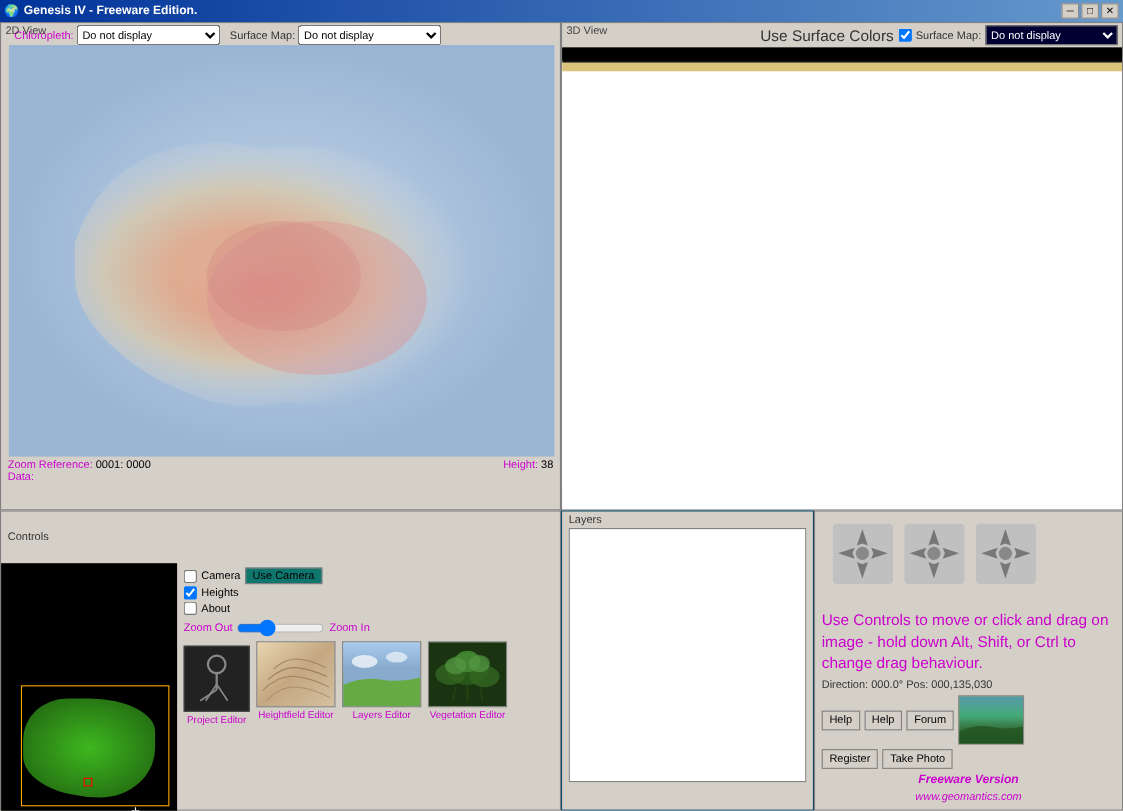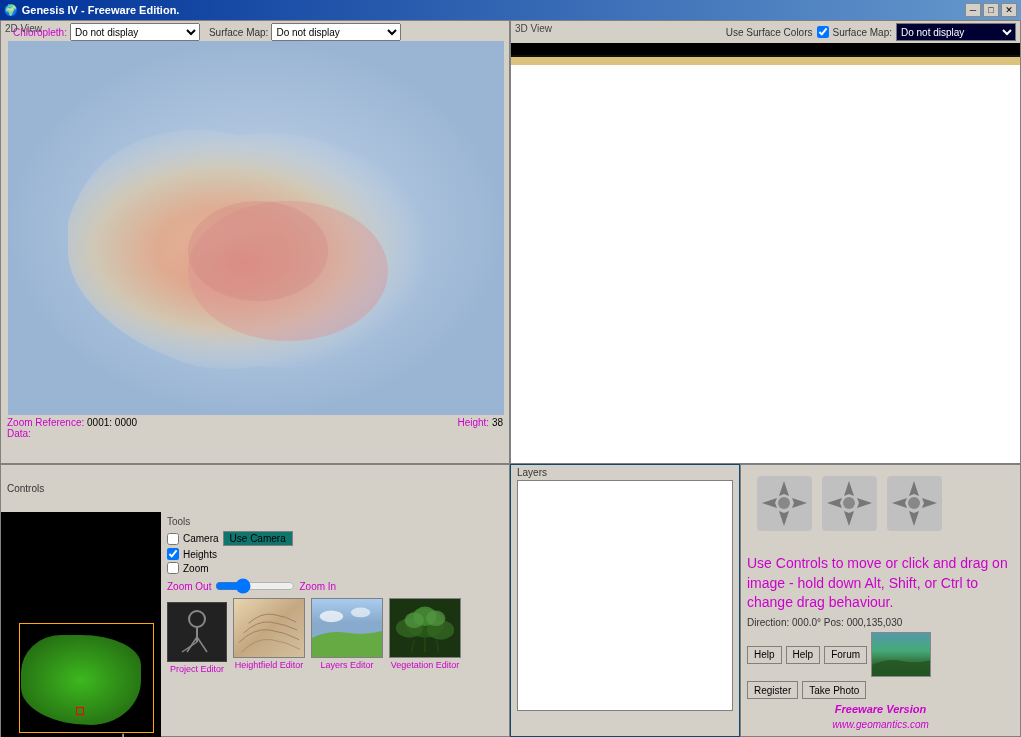--- a/index.html
+++ b/index.html
@@ -435,21 +435,21 @@
         </div>
         <div style="color:#cc00cc;font-size:10px;">
           <span>Data:</span>
         </div>
       </div>
     </div>
 
     <div id="panel-3d">
       <div style="position:absolute;top:2px;left:4px;font-size:10px;color:#444;">3D View</div>
       <div id="panel-3d-header">
-        <label style="font-size:10px;color:#333;">Use Surface Colors</label>
+        <label style="font-size:14px;color:#333;">Use Surface Colors</label>
         <input type="checkbox" checked="" style="width: 12px; height: 12px;">
         <label style="font-size:10px;color:#333;white-space:nowrap;">Surface Map:</label>
         <select style="width:120px;font-size:10px;height:18px;background:#000033;color:white;">
           <option value="Do not display">Do not display</option>
         </select>
       </div>
 
       <div id="view-3d-canvas">
         <div id="header-strip"></div>
         <svg width="100%" height="100%" xmlns="http://www.w3.org/2000/svg">
@@ -632,36 +632,35 @@
       <div id="controls-content">
 
         <div id="minimap">
           <div id="minimap-green"></div>
           <div id="minimap-rect"></div>
           <div id="minimap-dot"></div>
           <div id="minimap-crosshair">+</div>
         </div>
 
         <div id="tools-area">
-          <div id="tools-title">Tools</div>
 
           <div class="tool-row">
             <input type="checkbox" style="">
             <span>Camera</span>
             <button class="use-camera-btn">Use Camera</button>
           </div>
 
           <div class="tool-row">
             <input type="checkbox" checked="" style="">
             <span>Heights</span>
           </div>
 
           <div class="tool-row">
             <input type="checkbox" style="">
-            <span>Zoom</span>
+            <span>About</span>
           </div>
 
           <div id="zoom-row">
             <span>Zoom Out</span>
             <input type="range" id="zoom-slider" min="0" max="100" value="30" style="width: 80px;">
             <span>Zoom In</span>
           </div>
 
           <div style="display:flex;gap:6px;margin-top:4px;align-items:flex-start;">
 

